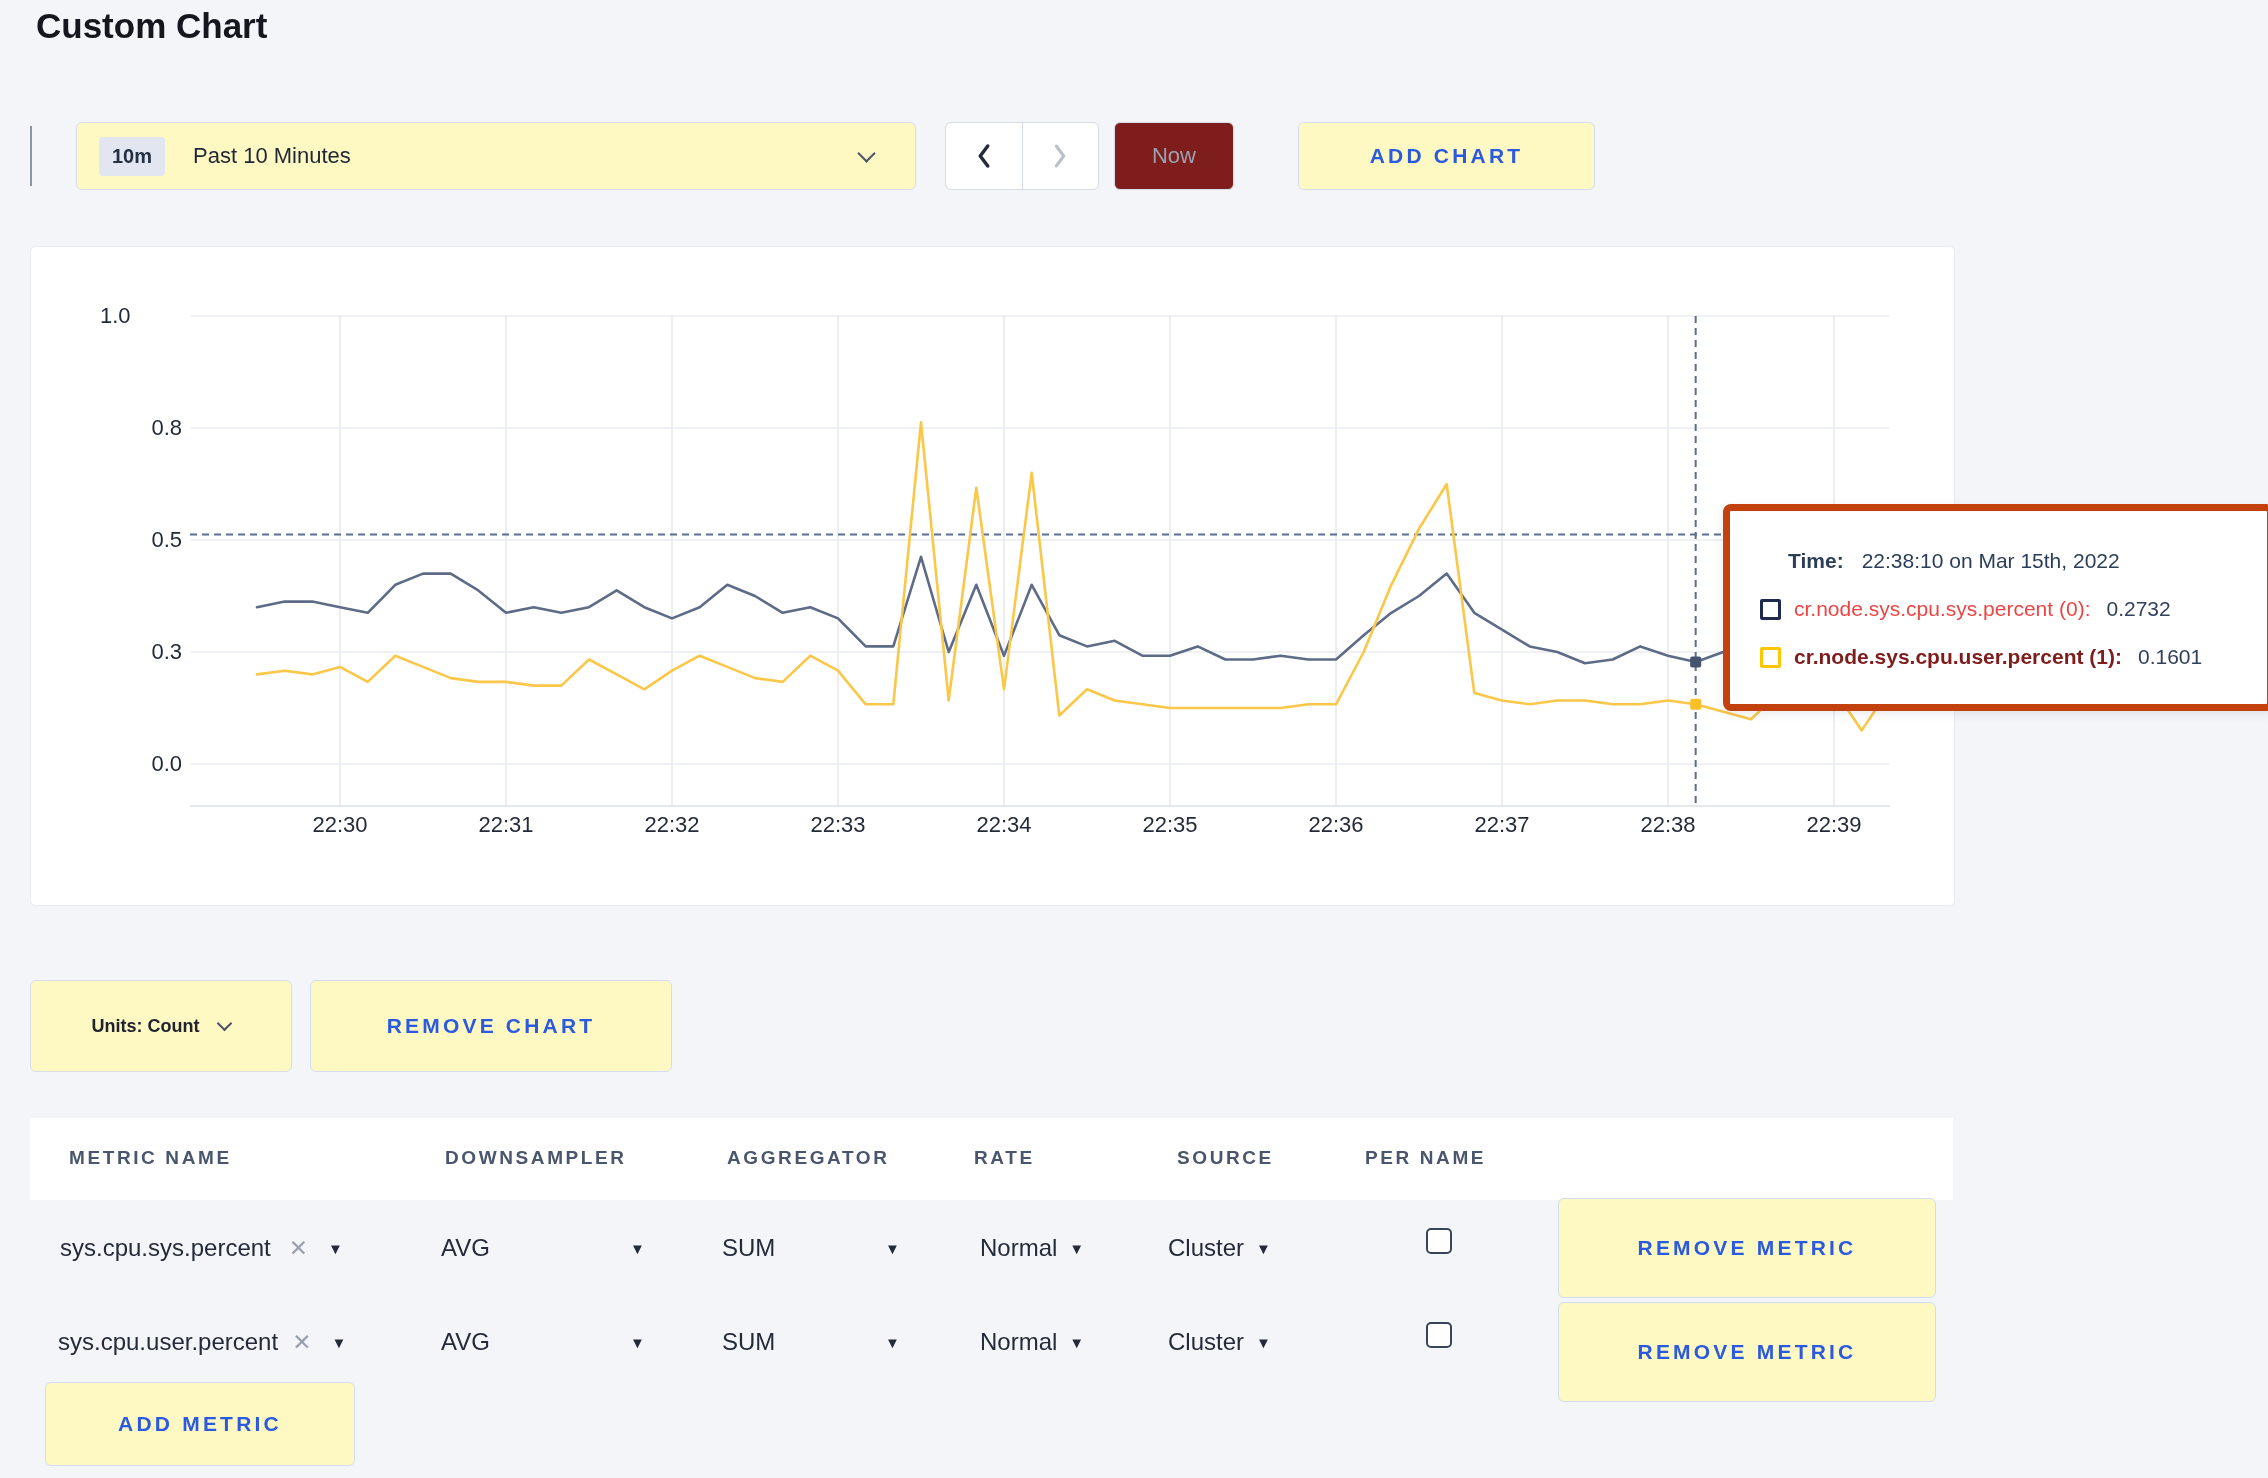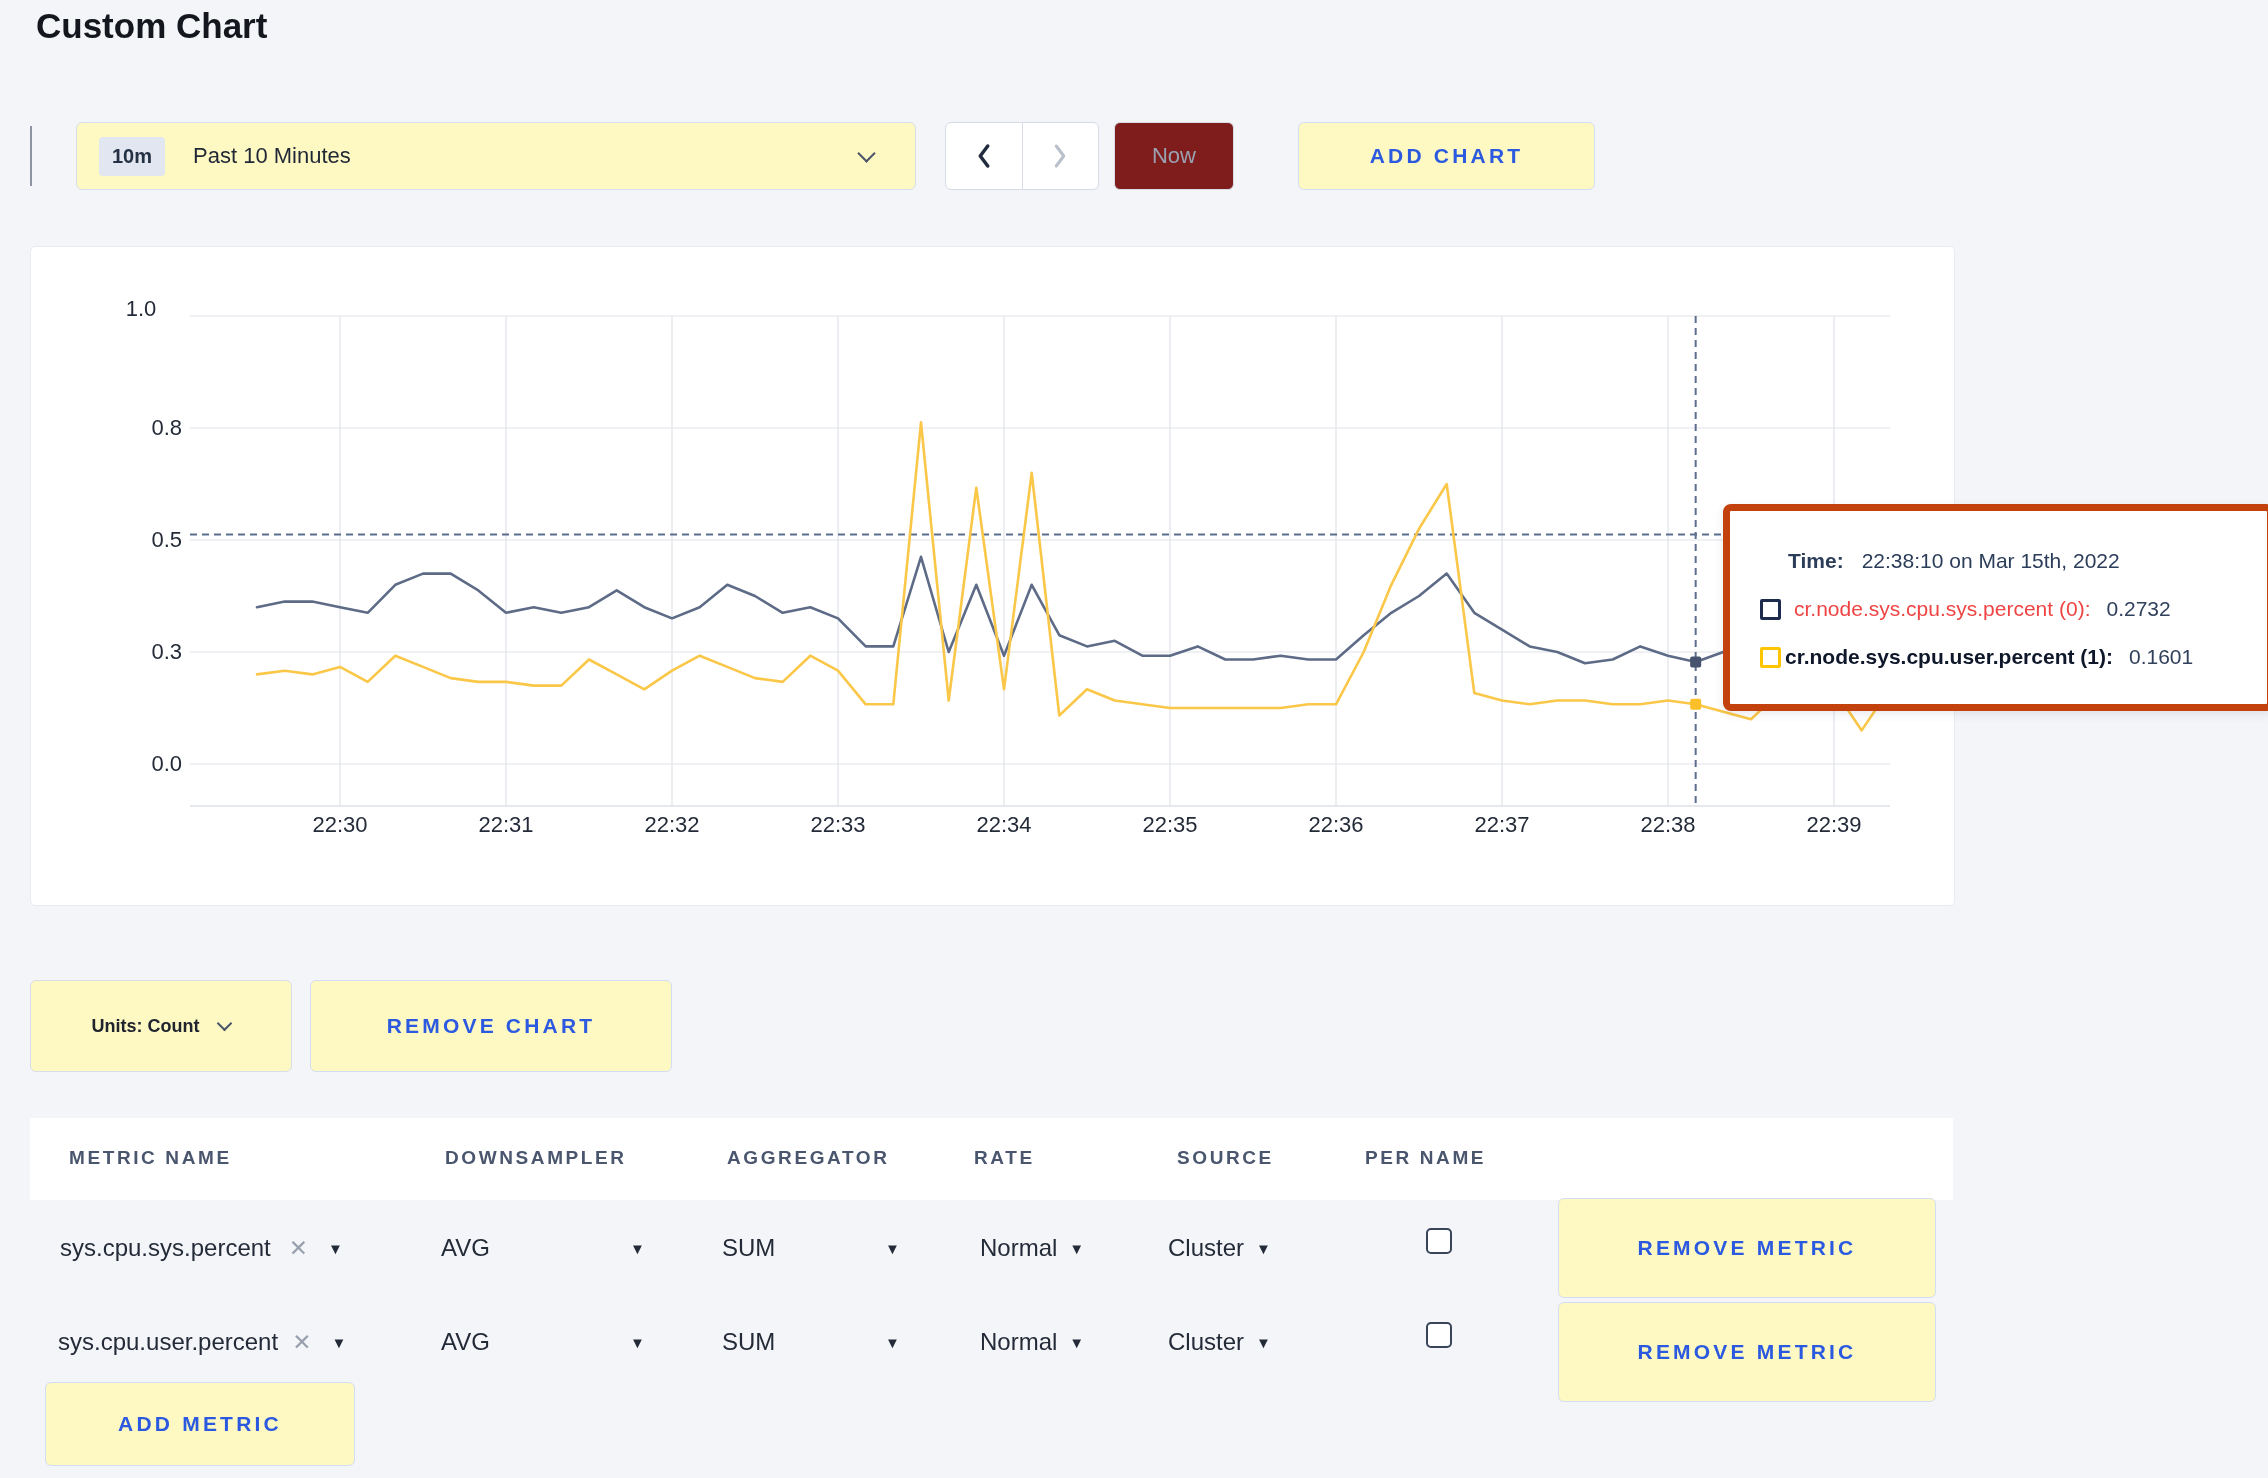--- a/index.html
+++ b/index.html
@@ -80,21 +80,21 @@
       <polyline points="227.0,428.4 254.7,424.7 282.3,428.4 310.0,420.9 337.7,435.9 365.3,409.7 393.0,420.9 420.7,432.1 448.3,435.9 476.0,435.9 503.7,439.6 531.3,439.6 559.0,413.5 586.7,428.4 614.3,443.3 642.0,424.7 669.7,409.7 697.3,420.9 725.0,432.1 752.7,435.9 780.3,409.7 808.0,424.7 835.7,458.3 863.3,458.3 891.0,176.4 918.7,454.5 946.3,241.7 974.0,443.3 1001.7,226.8 1029.3,469.5 1057.0,443.3 1084.7,454.5 1112.3,458.3 1140.0,462.0 1167.7,462.0 1195.3,462.0 1223.0,462.0 1250.7,462.0 1278.3,458.3 1306.0,458.3 1333.7,406.0 1361.3,338.8 1389.0,282.8 1416.7,238.0 1444.3,447.1 1472.0,454.5 1499.7,458.3 1527.3,454.5 1555.0,454.5 1582.7,458.3 1610.3,458.3 1638.0,454.5 1665.7,458.2 1693.3,465.7 1721.0,473.2 1748.7,447.1 1776.3,443.3 1804.0,443.3 1831.7,484.4 1859.3,443.3" fill="none" stroke="#fac748" stroke-width="2.6" stroke-linejoin="round" stroke-linecap="round"></polyline>
       <rect x="1660.1666666666667" y="410.50533333333334" width="11" height="11" rx="2" fill="#45536f"></rect>
       <rect x="1660.1666666666667" y="452.72933333333333" width="11" height="11" rx="2" fill="#fbbf29"></rect>
     </svg>
 </div>
 <div id="axis-labels" class="abs" style="left:0;top:0;width:2268px;height:1478px;pointer-events:none">
     <div class="tick" style="left: 100px; top: 751px; width: 82px; text-align: right;">0.0</div>
     <div class="tick" style="left: 100px; top: 639px; width: 82px; text-align: right;">0.3</div>
     <div class="tick" style="left: 100px; top: 527px; width: 82px; text-align: right;">0.5</div>
     <div class="tick" style="left: 100px; top: 415px; width: 82px; text-align: right;">0.8</div>
-    <div class="tick" style="left: 100px; top: 296px; width: 82px; text-align: center;">1.0</div>
+    <div class="tick" style="left: 100px; top: 303px; width: 82px; text-align: left;">1.0</div>
     <div class="tick" style="left: 290px; top: 812px; width: 100px; text-align: center;">22:30</div>
     <div class="tick" style="left: 456px; top: 812px; width: 100px; text-align: center;">22:31</div>
     <div class="tick" style="left: 622px; top: 812px; width: 100px; text-align: center;">22:32</div>
     <div class="tick" style="left: 788px; top: 812px; width: 100px; text-align: center;">22:33</div>
     <div class="tick" style="left: 954px; top: 812px; width: 100px; text-align: center;">22:34</div>
     <div class="tick" style="left: 1120px; top: 812px; width: 100px; text-align: center;">22:35</div>
     <div class="tick" style="left: 1286px; top: 812px; width: 100px; text-align: center;">22:36</div>
     <div class="tick" style="left: 1452px; top: 812px; width: 100px; text-align: center;">22:37</div>
     <div class="tick" style="left: 1618px; top: 812px; width: 100px; text-align: center;">22:38</div>
     <div class="tick" style="left: 1784px; top: 812px; width: 100px; text-align: center;">22:39</div>
@@ -105,21 +105,21 @@
     <span style="font-weight:700;color:#2b3d59">Time:</span>
     <span style="margin-left:18px;color:#2b3d59">22:38:10 on Mar 15th, 2022</span>
   </div>
   <div class="ttrow" style="left:30px;top:86px">
     <span class="swatch" id="sw0" style="border-color: rgb(29, 44, 78);"></span>
     <span style="margin-left:13px;font-weight:400;color:#ef4444">cr.node.sys.cpu.sys.percent (0):</span>
     <span style="margin-left:16px">0.2732</span>
   </div>
   <div class="ttrow" style="left:30px;top:134px">
     <span class="swatch" id="sw1" style="border-color: rgb(255, 198, 0);"></span>
-    <span style="margin-left:4px;font-weight:700;color:#0f172a">cr.node.sys.cpu.user.percent (1):</span>
+    <span style="margin-left:13px;font-weight:700;color:#7f1d1d">cr.node.sys.cpu.user.percent (1):</span>
     <span style="margin-left:16px">0.1601</span>
   </div>
 </div>
 
 <div class="abs btn" style="left:30px;top:980px;width:262px;height:92px">
   <span style="font-size:18px;font-weight:700;color:#20242e">Units: Count</span>
   <span class="chev" style="margin-left:20px;width:9px;height:9px"></span>
 </div>
 <div class="abs btn btn-blue" style="left:310px;top:980px;width:362px;height:92px">
   <span>REMOVE CHART</span>

